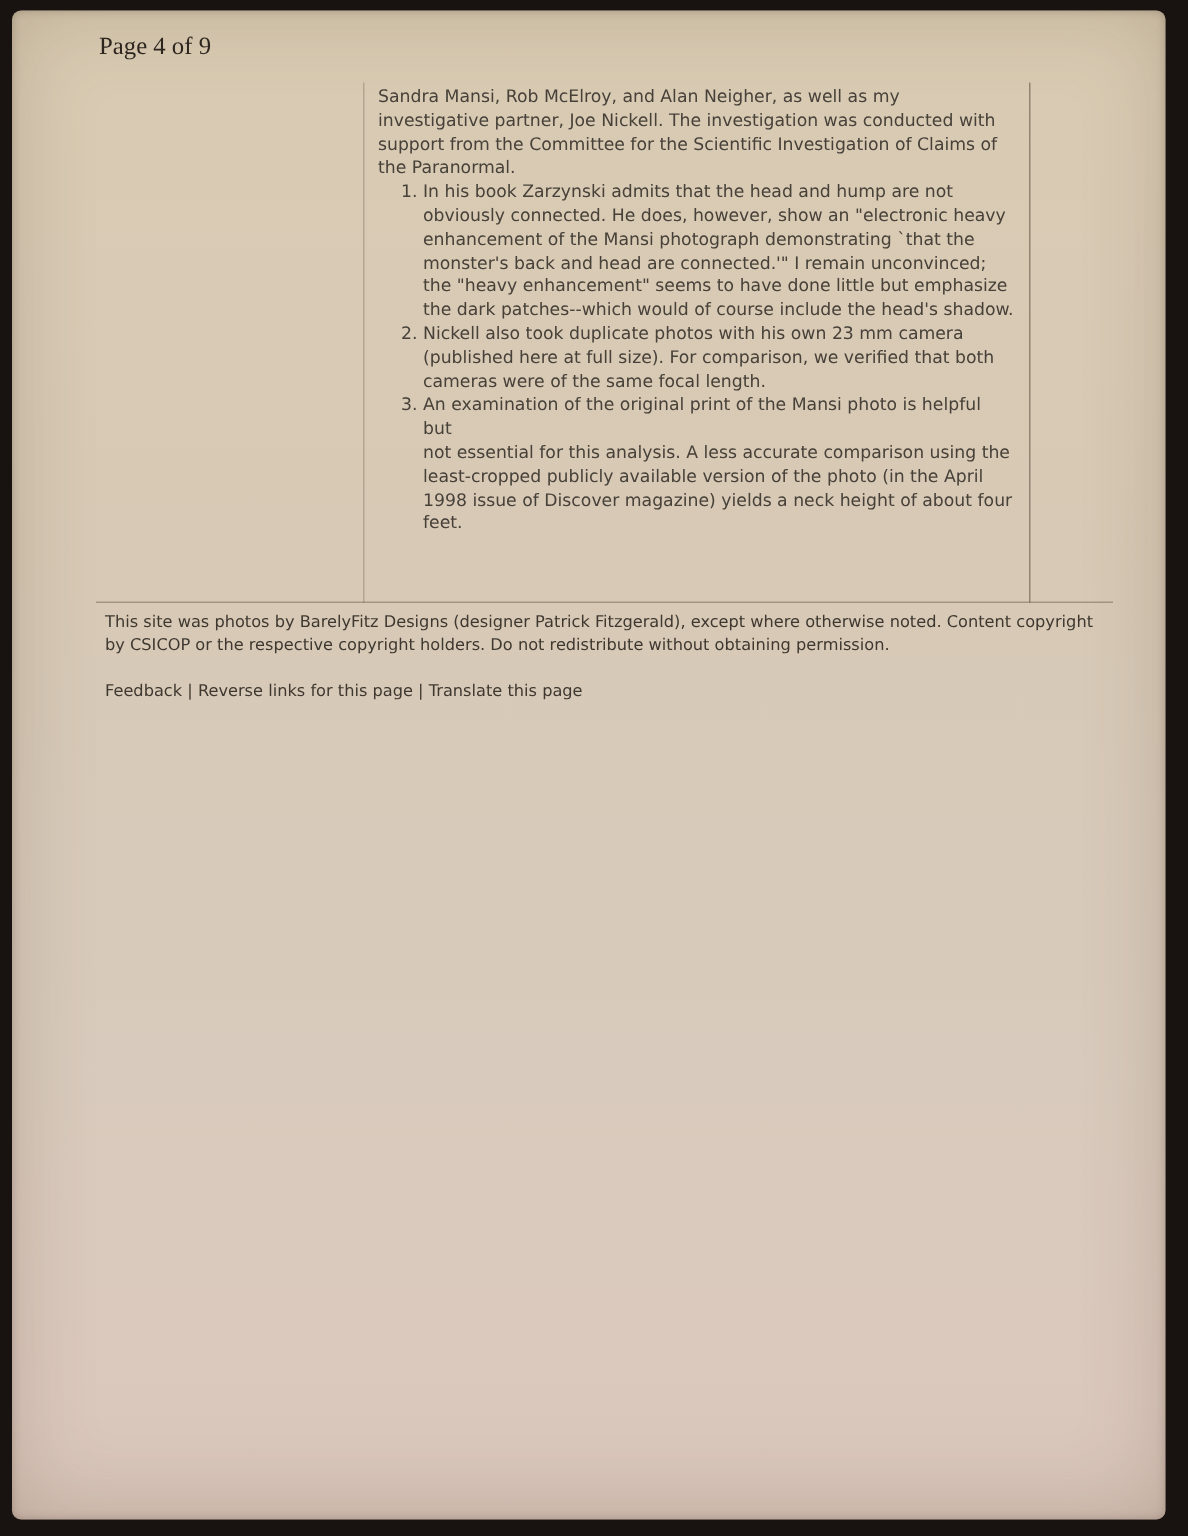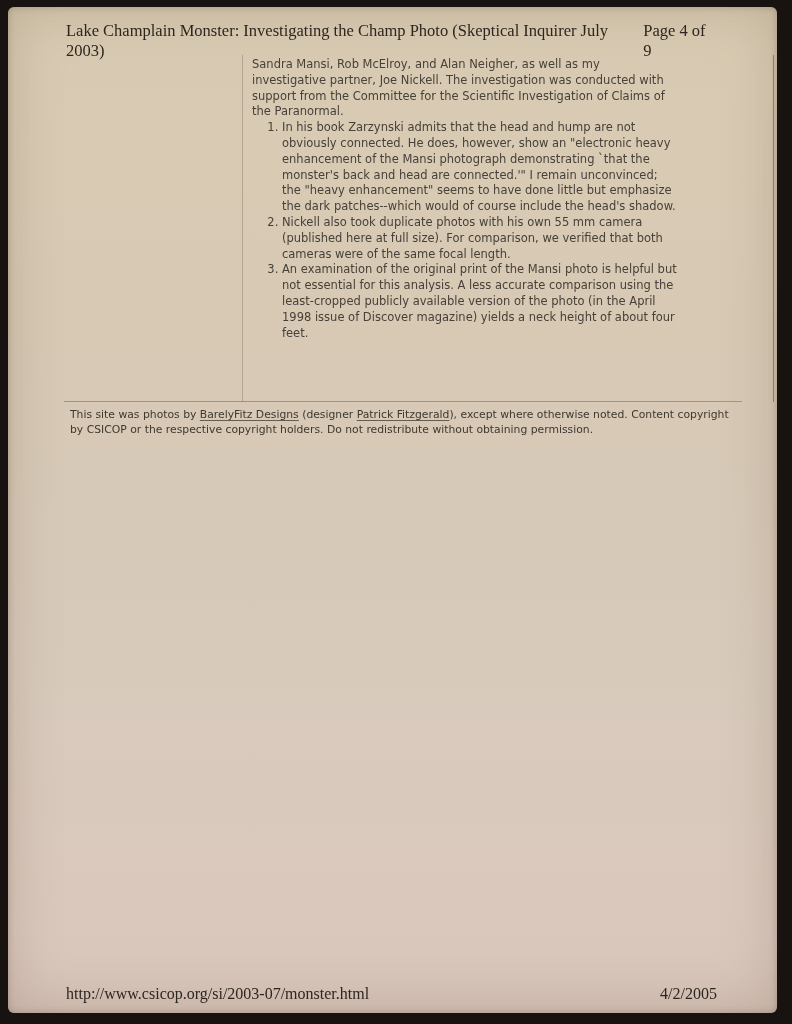--- a/index.html
+++ b/index.html
@@ -21,21 +21,21 @@
   
   .print-header{
     position:absolute;left:58px;right:60px;top:14px;
     display:flex;justify-content:space-between;align-items:baseline;
     font-family:"Liberation Serif","DejaVu Serif",serif;
     font-size:16.5px;color:#2d261f;
   }
   
   .content-box{
     position:absolute;
-    left:234px;top:48px;width:532px;height:347px;
+    left:234px;top:48px;width:445px;height:347px;
     box-sizing:border-box;
     border-left:1px solid rgba(128,112,96,0.40);
     border-right:1px solid rgba(104,90,76,0.62);
     padding:2px 10px 0 9px;
     font-size:11.5px;line-height:15.8px;
     color:#474139;
   }
   .intro{margin:0;white-space:pre-line;}
   .notes-heading{
     margin:11px 0 19px 0;
@@ -49,21 +49,21 @@
     position:absolute;left:56px;top:394px;width:678px;
     border:none;border-top:1px solid rgba(122,106,90,0.55);
     margin:0;height:0;
   }
   .site-credit{
     position:absolute;left:62px;top:400px;width:682px;
     margin:0;font-size:10.8px;line-height:15px;color:#3e3830;
   }
   .credit-suffix{white-space:pre-line;}
   .plink{
-    color:#3e3830;text-decoration:underline;
+    color:#3e3830;
     text-decoration-color:rgba(62,56,48,0.75);
     text-underline-offset:2px;cursor:pointer;
   }
   .page-links{
     position:absolute;left:62px;top:446px;
     margin:0;font-size:10.8px;line-height:15px;color:#3e3830;
   }
   
   .print-footer{
     position:absolute;left:58px;right:60px;top:978px;
@@ -71,51 +71,47 @@
     font-family:"Liberation Serif","DejaVu Serif",serif;
     font-size:16px;color:#2d261f;
   }
 </style>
 </head>
 <body>
 
 <div class="paper">
 
   <div class="print-header">
-    <span>Lake Champlain Monster: Investigating the Champ Photo (Skeptical Inquirer July 2003)</span>
     <span>Page 4 of 9</span>
   </div>
 
   <div class="content-box">
     <p class="intro">Sandra Mansi, Rob McElroy, and Alan Neigher, as well as my
 investigative partner, Joe Nickell. The investigation was conducted with
 support from the Committee for the Scientific Investigation of Claims of
 the Paranormal.</p>
     <ol class="notes-list">
       <li>In his book Zarzynski admits that the head and hump are not
 obviously connected. He does, however, show an "electronic heavy
 enhancement of the Mansi photograph demonstrating `that the
 monster's back and head are connected.'" I remain unconvinced;
 the "heavy enhancement" seems to have done little but emphasize
 the dark patches--which would of course include the head's shadow.</li>
-      <li>Nickell also took duplicate photos with his own 55 mm camera
+      <li>Nickell also took duplicate photos with his own 23 mm camera
 (published here at full size). For comparison, we verified that both
 cameras were of the same focal length.</li>
       <li>An examination of the original print of the Mansi photo is helpful but
 not essential for this analysis. A less accurate comparison using the
 least-cropped publicly available version of the photo (in the April
 1998 issue of Discover magazine) yields a neck height of about four
 feet.</li>
     </ol>
   </div>
 
   <hr class="footer-rule">
 
   <p class="site-credit"><span>This site was photos by </span><a class="plink">BarelyFitz Designs</a><span> (designer </span><a class="plink">Patrick Fitzgerald</a><span class="credit-suffix">), except where otherwise noted. Content copyright
 by CSICOP or the respective copyright holders. Do not redistribute without obtaining permission.</span></p>
 
+  <p class="page-links"><a class="plink">Feedback</a><span> | </span><a class="plink">Reverse links</a><span> for this page</span><span> | </span><a class="plink">Translate</a><span> this page</span></p>
 
-  <div class="print-footer">
-    <span>http://www.csicop.org/si/2003-07/monster.html</span>
-    <span>4/2/2005</span>
-  </div>
 
 </div>
 
 </body></html>

